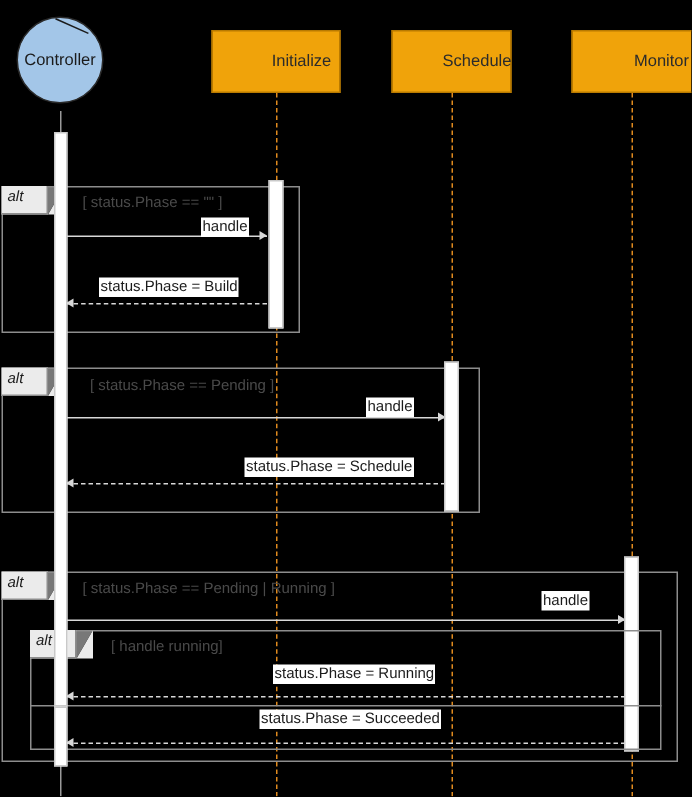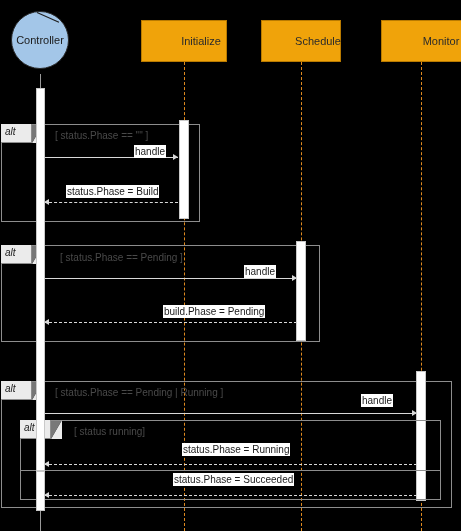--- a/index.html
+++ b/index.html
@@ -186,21 +186,21 @@
     <span class="tab-label">alt</span>
   </div>
   <span class="guard" style="left:60px;top:252px;">[ status.Phase == Pending ]</span>
 
   <div class="msg-line" style="left:44px;top:278px;width:253px;"></div>
   <div class="arrowhead arrow-right" style="left:292px;top:275px;"></div>
   <span class="msg-label" style="left:244px;top:265px;">handle</span>
 
   <div class="msg-line dashed" style="left:44px;top:322px;width:253px;"></div>
   <div class="arrowhead arrow-left" style="left:44px;top:319px;"></div>
-  <span class="msg-label" style="left:163px;top:305px;">build.Phase = Pending</span>
+  <span class="msg-label" style="left:163px;top:305px;">status.Phase = Schedule</span>
 
   <div class="activation" style="left:296px;top:241px;width:10px;height:100px;"></div>
 
   <div class="frame" style="left:1px;top:381px;width:451px;height:127px;"></div>
   <div class="frame-tab" style="left:1px;top:381px;width:42px;height:19px;background:transparent;border:0;">
     <div class="tab-body" style="width:31px;height:19px;"></div>
     <div class="tab-corner" style="left:31px;border-width:0 0 19px 11px;border-color:transparent transparent #ebebeb transparent;"></div>
     <div class="tab-corner" style="left:31px;border-width:19px 11px 0 0;border-color:#8d8d8d transparent transparent transparent;opacity:0.85;"></div>
     <span class="tab-label">alt</span>
   </div>
@@ -212,21 +212,21 @@
 
   <div class="activation" style="left:416px;top:371px;width:10px;height:130px;"></div>
 
   <div class="frame" style="left:20px;top:420px;width:421px;height:80px;"></div>
   <div class="frame-tab" style="left:20px;top:420px;width:42px;height:19px;background:transparent;border:0;">
     <div class="tab-body" style="width:31px;height:19px;"></div>
     <div class="tab-corner" style="left:31px;border-width:0 0 19px 11px;border-color:transparent transparent #ebebeb transparent;"></div>
     <div class="tab-corner" style="left:31px;border-width:19px 11px 0 0;border-color:#8d8d8d transparent transparent transparent;opacity:0.85;"></div>
     <span class="tab-label">alt</span>
   </div>
-  <span class="guard" style="left:74px;top:426px;">[ status running]</span>
+  <span class="guard" style="left:74px;top:426px;">[ handle running]</span>
 
   <div class="msg-line dashed" style="left:44px;top:464px;width:373px;"></div>
   <div class="arrowhead arrow-left" style="left:44px;top:461px;"></div>
   <span class="msg-label" style="left:182px;top:443px;">status.Phase = Running</span>
 
   <div class="divider" style="left:20px;top:470px;width:421px;"></div>
 
   <div class="msg-line dashed" style="left:44px;top:495px;width:373px;"></div>
   <div class="arrowhead arrow-left" style="left:44px;top:492px;"></div>
   <span class="msg-label" style="left:173px;top:473px;">status.Phase = Succeeded</span>

